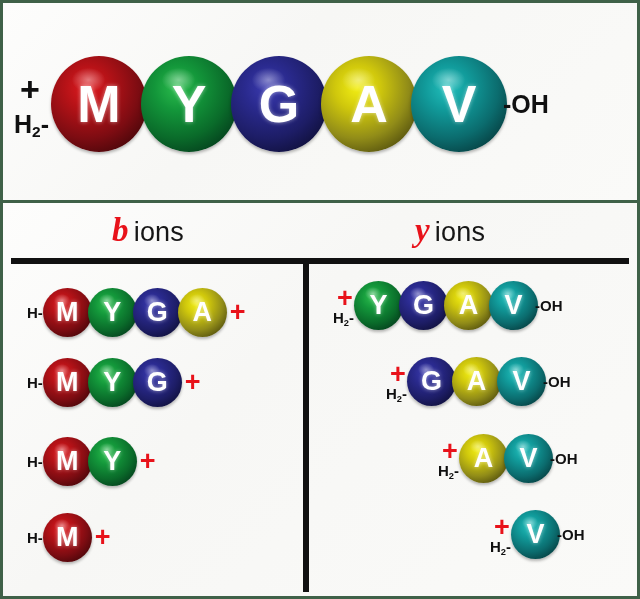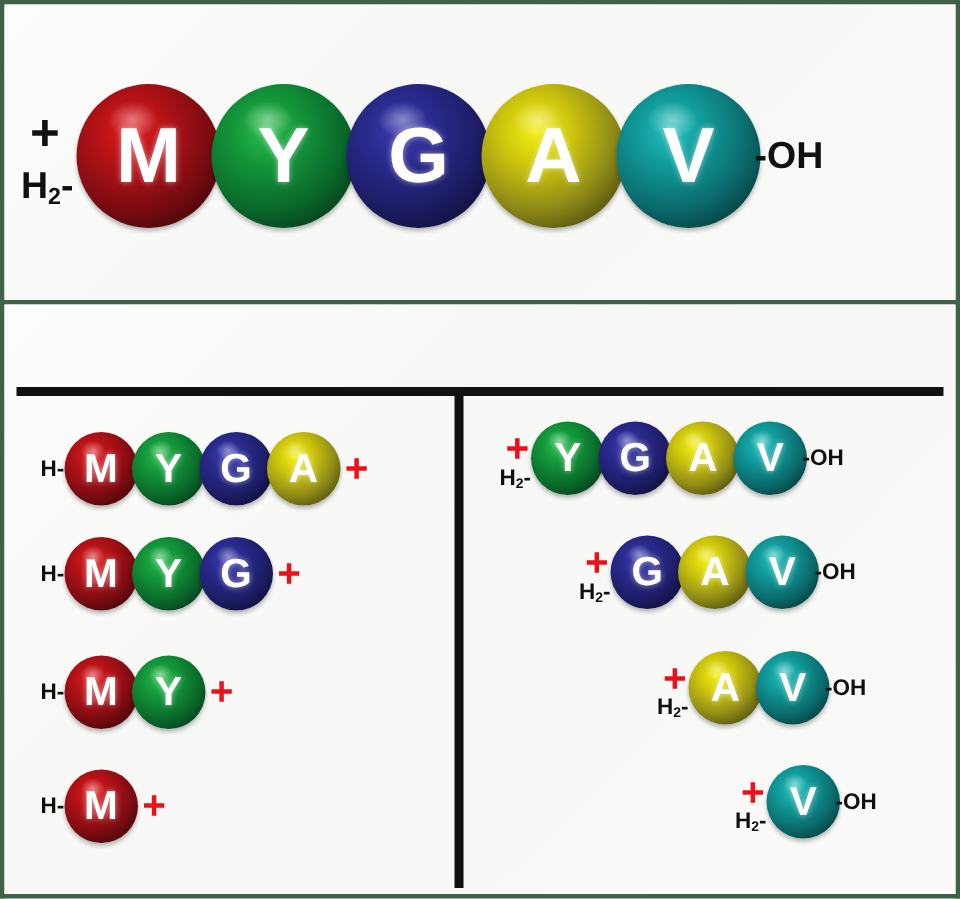--- a/index.html
+++ b/index.html
@@ -219,20 +219,26 @@
         <span class="ch">A</span>
       </div>
     <div class="bead c-V">
         <span class="ch">V</span>
       </div>
     <span class="term cterm">-OH</span>
   </div>
 
   <div class="panel panel-bottom"></div>
 
+  <div class="sec-header" id="hdr-b">
+    <span class="ion-letter">b</span><span class="ion-word">ions</span>
+  </div>
+  <div class="sec-header" id="hdr-y">
+    <span class="ion-letter">y</span><span class="ion-word">ions</span>
+  </div>
 
   <div class="rule-h"></div>
   <div class="rule-v"></div>
 
   <div class="row row-b" id="row-b4">
     <span class="term">H-</span>
     <div class="bead c-M">
         <span class="ch">M</span>
       </div>
     <div class="bead c-Y">

